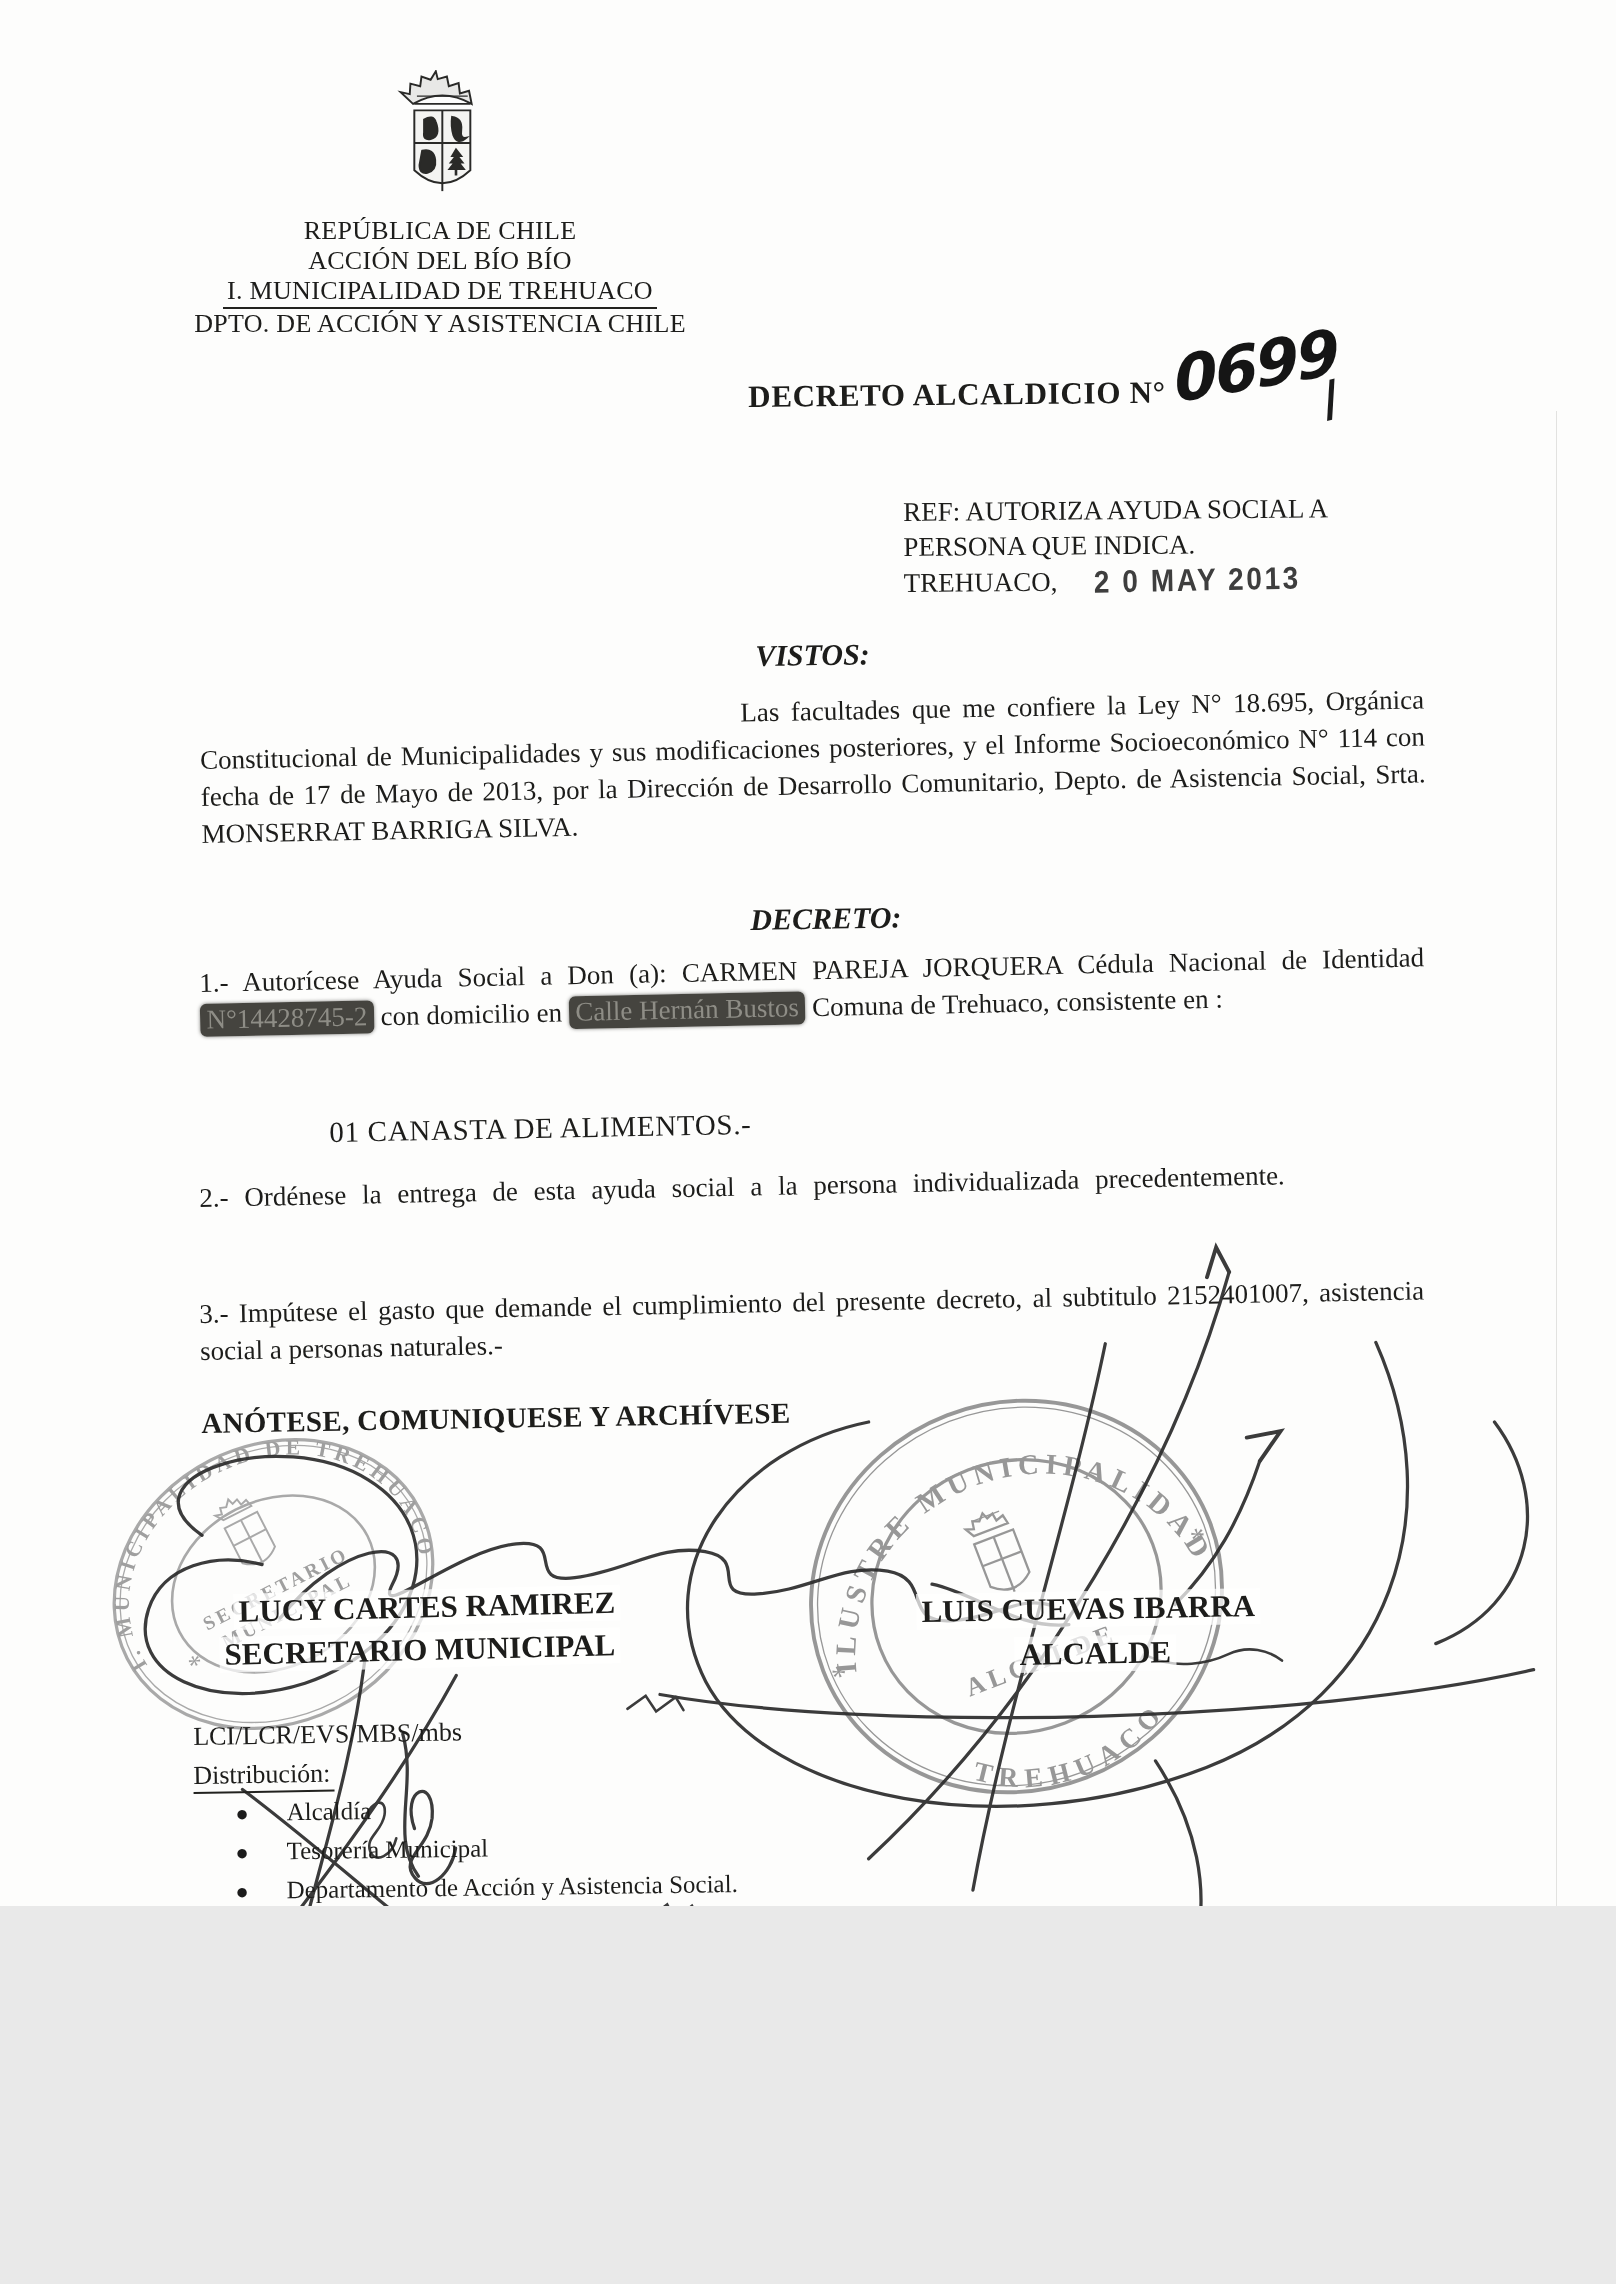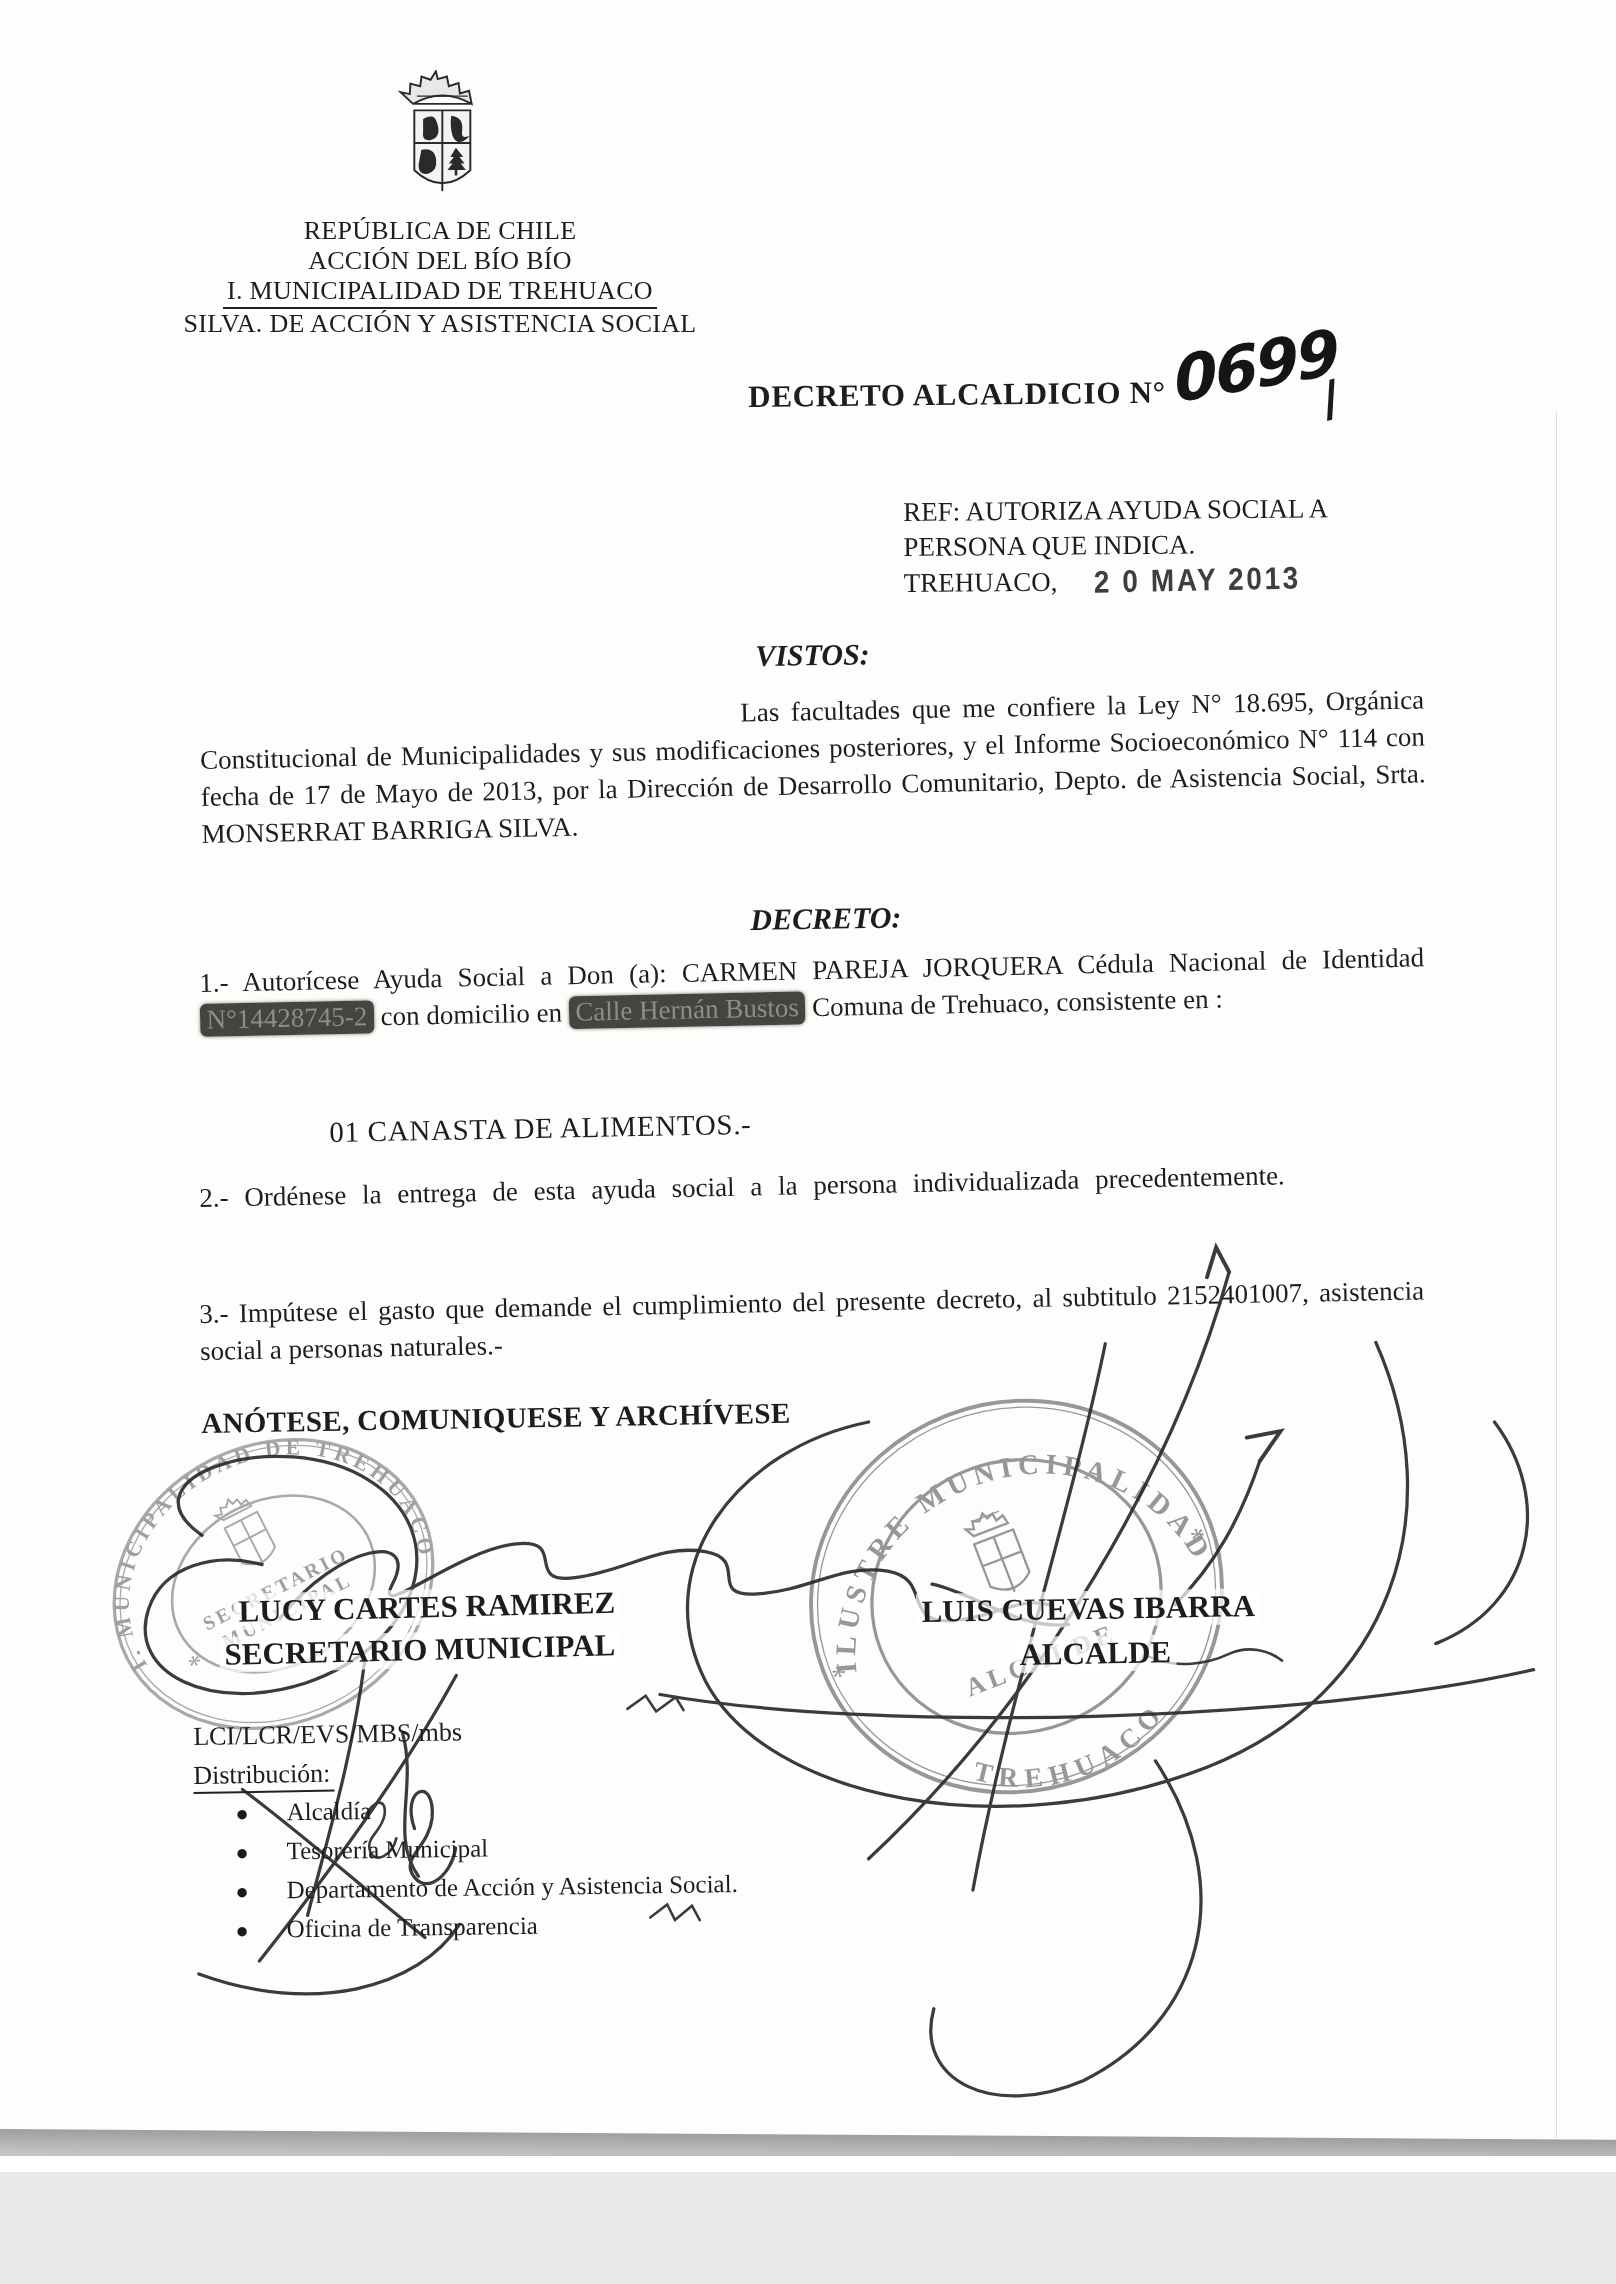--- a/index.html
+++ b/index.html
@@ -1,18 +1,18 @@
 <!DOCTYPE html>
 <html style="font-size:10.4px"><head>
 <meta charset="utf-8">
 <style>
   html,body{margin:0;padding:0;background:#e9e9e9;}
   .page{
     position:relative;
-    width:1617px;height:2172px;
+    width:1617px;height:1906px;
     background:#fdfdfc;
     overflow:hidden;
     font-family:"Liberation Serif","DejaVu Serif",serif;
     color:#1d1d1b;
   }
   .abs{position:absolute;transform-origin:left top;}
 
   
   .crest{left:388px;top:70px;width:108px;height:140px;}
   .header-block{
@@ -102,21 +102,21 @@
       <path d="M52 124 q18 -4 20 14 q2 16 -12 20 q-12 2 -12 -12 z" fill="#2a2a28"></path>
       <path d="M104 122 l8 10 -6 0 8 10 -6 0 8 10 -22 0 8 -10 -6 0 8 -10 -6 0 z" fill="#2a2a28"></path>
       <line x1="104" y1="152" x2="104" y2="162" stroke-width="4"></line>
     </g>
   </svg>
 
   <div class="abs header-block">
     <div>REPÚBLICA DE CHILE</div>
     <div>ACCIÓN DEL BÍO BÍO</div>
     <div><span class="muni">I. MUNICIPALIDAD DE TREHUACO</span></div>
-    <div>SILVA. DE ACCIÓN Y ASISTENCIA SOCIAL</div>
+    <div>DPTO. DE ACCIÓN Y ASISTENCIA CHILE</div>
   </div>
 
   <div class="abs decree-title">DECRETO ALCALDICIO N°</div>
   <div class="abs decree-number">0699</div>
   <div class="abs decree-slash">/</div>
 
   <div class="abs ref-block">
     <div>REF: AUTORIZA AYUDA SOCIAL A</div>
     <div>PERSONA QUE INDICA.</div>
     <div class="ref-line3">

